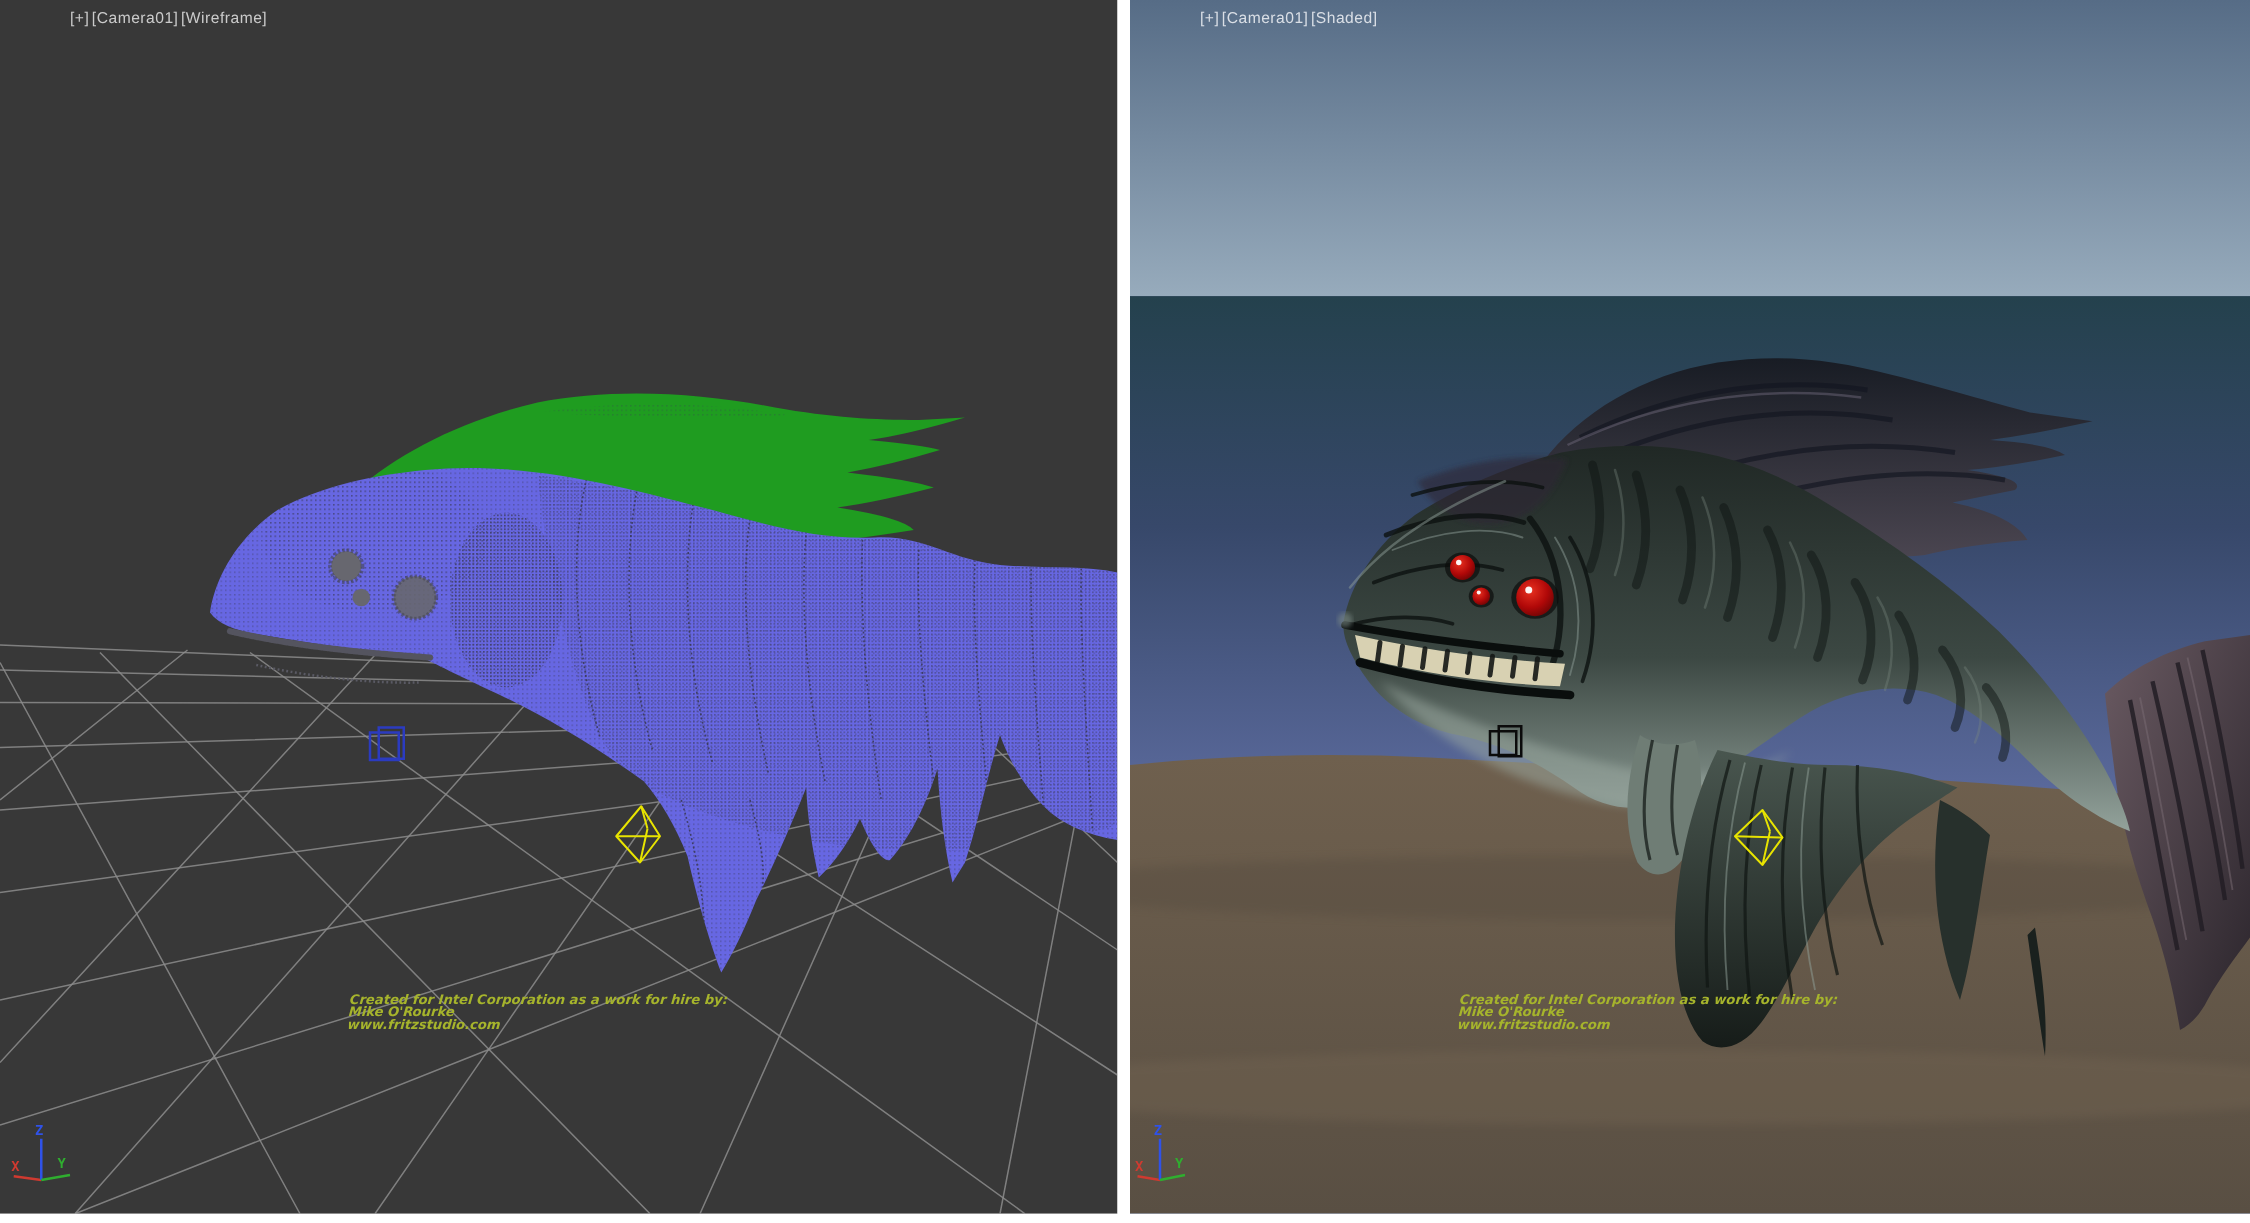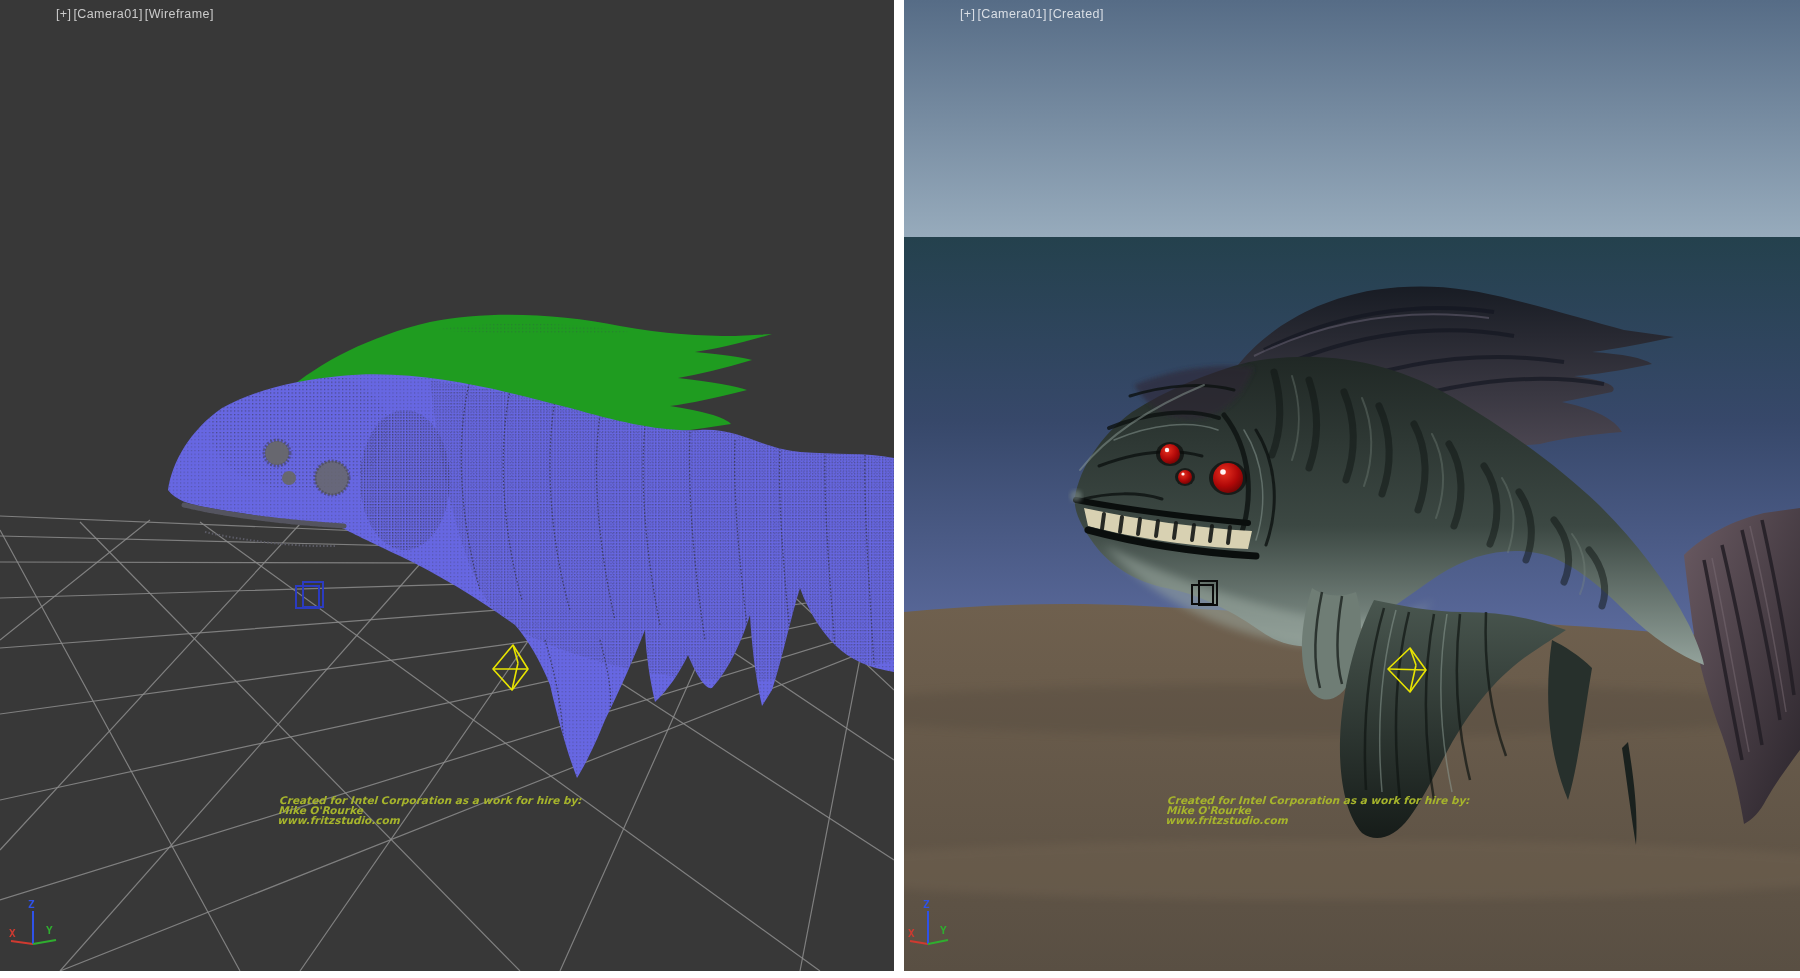--- a/index.html
+++ b/index.html
@@ -361,21 +361,21 @@
         <line class="ax-line-x" x1="24" y1="944" x2="6" y2="941"></line>
         <line class="ax-line-z" x1="24" y1="944" x2="24" y2="911"></line>
         <line class="ax-line-y" x1="24" y1="944" x2="44" y2="940"></line>
         <text class="ax-t ax-tx" x="4" y="937">X</text>
         <text class="ax-t ax-tz" x="19" y="908">Z</text>
         <text class="ax-t ax-ty" x="36" y="934">Y</text>
       </g>
     </svg>
 
     <div class="vp-label">
-      <span>[+]</span><span>[Camera01]</span><span>[Created]</span>
+      <span>[+]</span><span>[Camera01]</span><span>[Shaded]</span>
     </div>
 
     <div class="watermark">
       <div>Created for Intel Corporation as a work for hire by:</div>
       <div>Mike O'Rourke</div>
       <div>www.fritzstudio.com</div>
     </div>
   </div>
 
   <div class="bottom-strip"></div>

